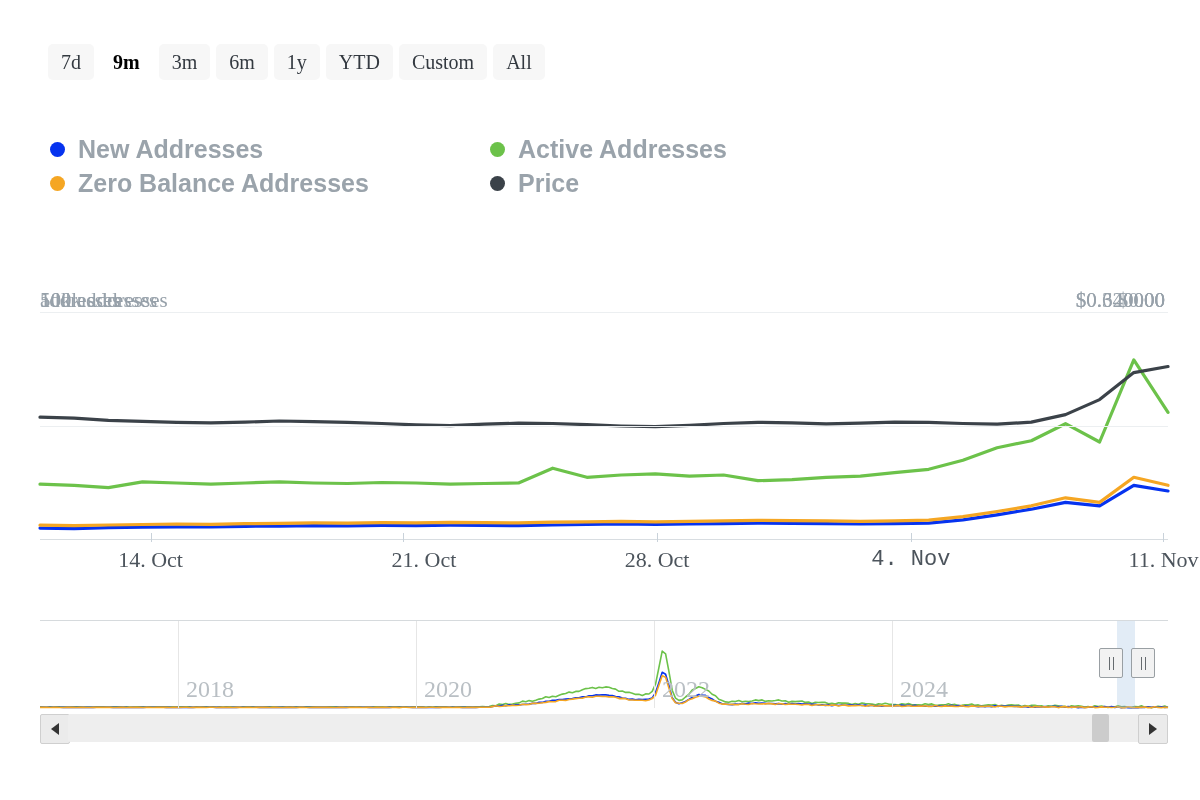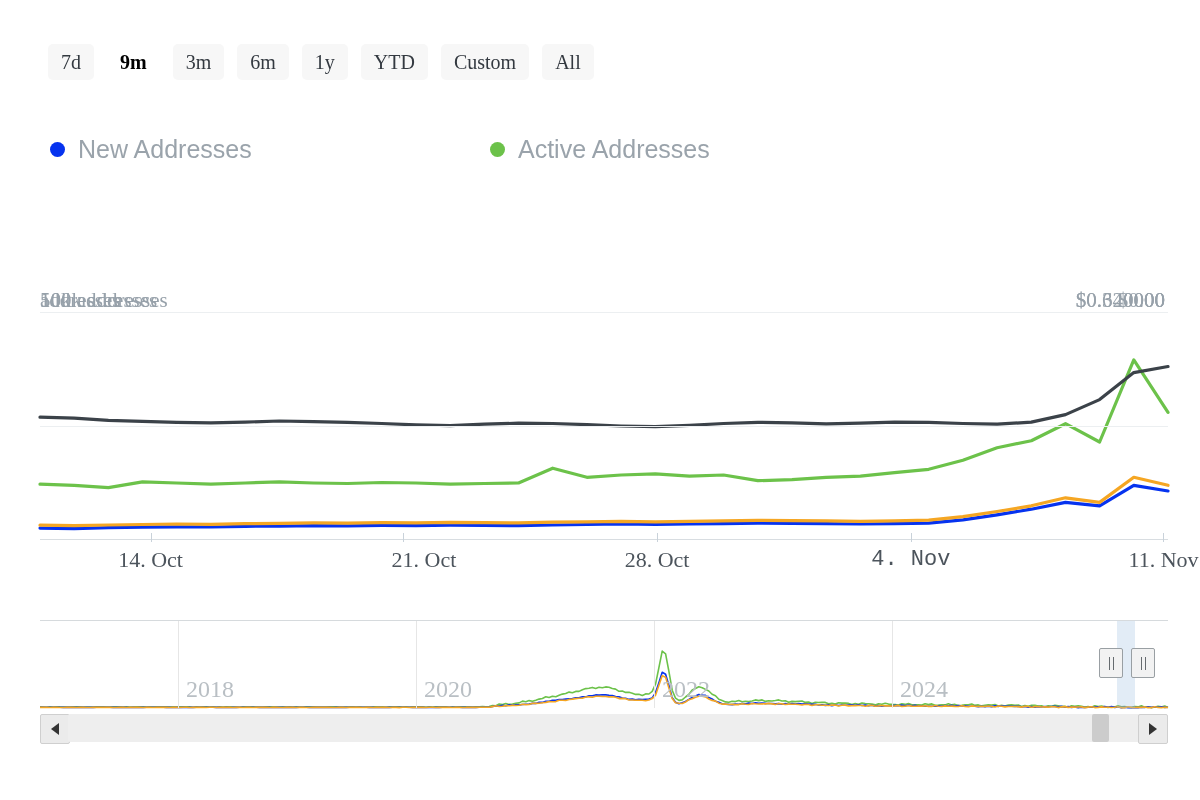--- a/index.html
+++ b/index.html
@@ -5,36 +5,36 @@
   html, body {
     margin: 0; padding: 0;
     width: 1200px; height: 800px;
     background: #ffffff;
     font-family: "Liberation Sans", sans-serif;
     overflow: hidden;
   }
   #app { position: relative; width: 1200px; height: 800px; }
 
   
-  .range-bar { position: absolute; left: 48px; top: 44px; display: flex; gap: 13px; }
+  .range-bar { position: absolute; left: 48px; top: 44px; display: flex; gap: 6px; }
   .range-btn {
     background: #f7f7f7; border: none; border-radius: 5px;
     padding: 7px 13px; font-size: 20px; color: #333940;
     font-family: "Liberation Serif", serif;
     cursor: pointer; line-height: 1.1;
   }
   .range-btn.selected { background: #ffffff; color: #000000; font-weight: bold; }
 
   
   .legend { position: absolute; left: 50px; top: 132px; width: 760px; }
   .legend-row { display: flex; align-items: center; height: 34px; }
   .legend-item { display: flex; align-items: center; cursor: pointer; }
   .legend-item.col1 { width: 440px; }
   .legend-dot { width: 15px; height: 15px; border-radius: 50%; margin-right: 13px; flex: none; }
-  .legend-label { font-size: 25px; color: #9aa3ab; font-family: "Liberation Sans", sans-serif; white-space: nowrap; }
+  .legend-label { font-size: 25px; color: #9aa3ab; font-family: "Liberation Sans", sans-serif; white-space: nowrap; font-weight: bold; }
 
   
   .chart-area { position: absolute; left: 40px; top: 288px; width: 1128px; height: 252px; }
   .plot { position: absolute; left: 0; top: 24px; width: 1128px; height: 228px; }
   .gridline { position: absolute; left: 0; width: 100%; height: 1px; background: #eceff1; }
   .axis-line { position: absolute; left: 0; width: 100%; height: 1px; background: #d8dde1; }
 
   .ylabel-left { position: absolute; left: 0; font-size: 21px; color: #97a1aa; white-space: nowrap; font-family: "Liberation Serif", serif; }
   .ylabel-right { position: absolute; right: 3px; font-size: 21px; color: #97a1aa; white-space: nowrap; font-family: "Liberation Serif", serif; text-align: right; }
 
@@ -87,20 +87,30 @@
 
   <div class="legend">
     <div class="legend-row">
       <div class="legend-item col1">
         <span class="legend-dot" style="background: rgb(6, 51, 239);"></span>
         <span class="legend-label">New Addresses</span>
       </div>
       <div class="legend-item">
         <span class="legend-dot" style="background: rgb(108, 194, 74);"></span>
         <span class="legend-label">Active Addresses</span>
+      </div>
+    </div>
+    <div class="legend-row">
+      <div class="legend-item col1">
+        <span class="legend-dot" style="background: rgb(245, 166, 35);"></span>
+        <span class="legend-label">Zero Balance Addresses</span>
+      </div>
+      <div class="legend-item">
+        <span class="legend-dot" style="background: rgb(59, 66, 73);"></span>
+        <span class="legend-label">Price</span>
       </div>
     </div>
   </div>
 
 
   <div class="chart-area">
     <div class="ylabel-left" style="top:0">100k addresses</div>
     <div class="ylabel-right" style="top:0">$0.640000</div>
     <div class="ylabel-left" style="top:114">50k addresses</div>
     <div class="ylabel-right" style="top:114">$0.320000</div>

